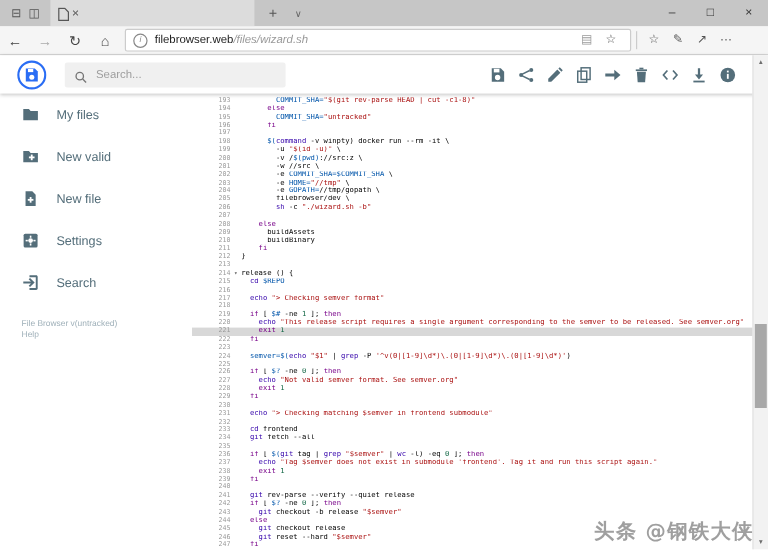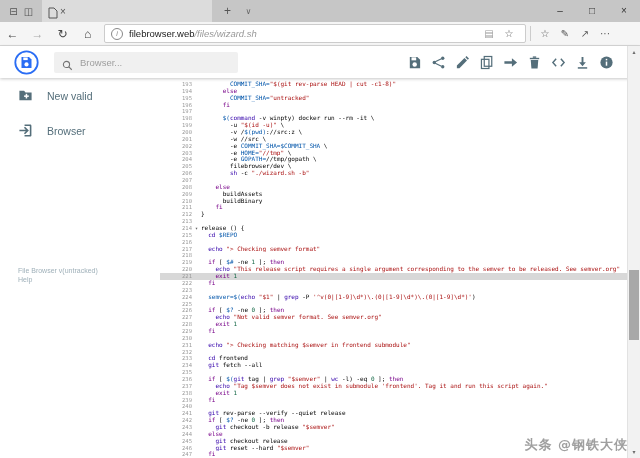--- a/index.html
+++ b/index.html
@@ -71,21 +71,21 @@
 
   
   .sb{position:absolute;right:0;top:46px;width:12px;bottom:0;background:#f2f2f2;
       border-left:1px solid #e2e2e2;z-index:4;}
   .sb .ar{position:absolute;left:0;right:0;height:12px;color:#6d6d6d;font-size:6px;
           text-align:center;line-height:12px;}
   .sb .up{top:0;} .sb .dn{bottom:0;}
   .sb .thumb{position:absolute;left:1px;right:1px;top:224px;height:70px;background:#a8a8a8;}
 
   
-  .watermark{position:absolute;right:12px;bottom:4px;font-size:13px;font-weight:700;
+  .watermark{position:absolute;right:12px;bottom:4px;font-size:17px;font-weight:700;
              color:#8f8f8f;opacity:.85;letter-spacing:1px;z-index:5;
              font-family:"DejaVu Sans",sans-serif;margin-top:20px;}
 </style>
 </head>
 <body>
 
 <div class="screen">
 
   <div class="tabbar">
     <span class="cic first">⊟</span>
@@ -135,21 +135,21 @@
         <circle cx="12.5" cy="14.4" r="2.1" fill="#fff"></circle>
       </svg>
     </div>
     <div class="searchbox">
       <span class="mag">
         <svg viewBox="0 0 16 16">
             <circle cx="6.5" cy="6.5" r="4.5" fill="none" stroke="#757575" stroke-width="1.6"></circle>
             <path d="M10 10l4.2 4.2" stroke="#757575" stroke-width="1.6"></path>
           </svg>
       </span>
-      <span class="ph">Browser...</span>
+      <span class="ph">Search...</span>
     </div>
     <div class="toolbar" id="toolbar">
         <span class="tool">
           <svg viewBox="0 0 16 16" fill="currentColor">
             <path d="M3 2h8l3 3v9H3z"></path>
             <rect x="4.8" y="2.5" width="5" height="3.2" fill="#fff"></rect>
             <circle cx="8.2" cy="10.2" r="2.4" fill="#fff"></circle>
           </svg>
         </span>
         <span class="tool">
@@ -200,38 +200,69 @@
             <circle cx="8" cy="8" r="6.5"></circle>
             <rect x="7.2" y="7" width="1.6" height="4.4" fill="#fff"></rect>
             <rect x="7.2" y="4.1" width="1.6" height="1.6" fill="#fff"></rect>
           </svg>
         </span>
       </div>
   </div>
 
   <aside class="sidebar">
     <div id="side-items">
+        <div class="s-item">
+          <span class="s-ic">
+            <svg viewBox="0 0 16 16" fill="currentColor">
+              <path d="M1.5 3h5L8 4.8h6.5V13h-13z"></path>
+            </svg>
+          </span>
+          <span class="s-label">My files</span>
+        </div>
         <div class="s-item">
           <span class="s-ic">
             <svg viewBox="0 0 16 16" fill="currentColor">
               <path d="M1.5 3h5L8 4.8h6.5V13h-13z"></path>
               <rect x="8.2" y="6.2" width="1.6" height="5" fill="#fff"></rect>
               <rect x="6.5" y="7.9" width="5" height="1.6" fill="#fff"></rect>
             </svg>
           </span>
           <span class="s-label">New valid</span>
         </div>
         <div class="s-item">
           <span class="s-ic">
             <svg viewBox="0 0 16 16" fill="currentColor">
+              <path d="M3.5 1.5h6l3 3v10h-9z"></path>
+              <rect x="7.2" y="6.6" width="1.6" height="5" fill="#fff"></rect>
+              <rect x="5.5" y="8.3" width="5" height="1.6" fill="#fff"></rect>
+            </svg>
+          </span>
+          <span class="s-label">New file</span>
+        </div>
+        <div class="s-item">
+          <span class="s-ic">
+            <svg viewBox="0 0 16 16" fill="currentColor">
+              <rect x="1.8" y="1.8" width="12.4" height="12.4" rx="1.4"></rect>
+              <circle cx="8" cy="8" r="2.1" fill="#fff"></circle>
+              <rect x="7.3" y="3.6" width="1.4" height="1.9" fill="#fff"></rect>
+              <rect x="7.3" y="10.5" width="1.4" height="1.9" fill="#fff"></rect>
+              <rect x="3.6" y="7.3" width="1.9" height="1.4" fill="#fff"></rect>
+              <rect x="10.5" y="7.3" width="1.9" height="1.4" fill="#fff"></rect>
+            </svg>
+          </span>
+          <span class="s-label">Settings</span>
+        </div>
+        <div class="s-item">
+          <span class="s-ic">
+            <svg viewBox="0 0 16 16" fill="currentColor">
               <path d="M6.3 10.8l1.2 1.2L11.6 8 7.5 3.9 6.3 5.1l2 2H1.5v1.8h6.8z"></path>
               <path d="M13 1.5H7v1.8h5.6v9.4H7v1.8h6c.7 0 1.3-.6 1.3-1.3V2.8c0-.7-.6-1.3-1.3-1.3z"></path>
             </svg>
           </span>
-          <span class="s-label">Browser</span>
+          <span class="s-label">Search</span>
         </div>
       </div>
     <div class="s-footer">
       <div>File Browser v(untracked)</div>
       <div>Help</div>
     </div>
   </aside>
 
   <div class="editor" id="editor">
       <div class="row">

